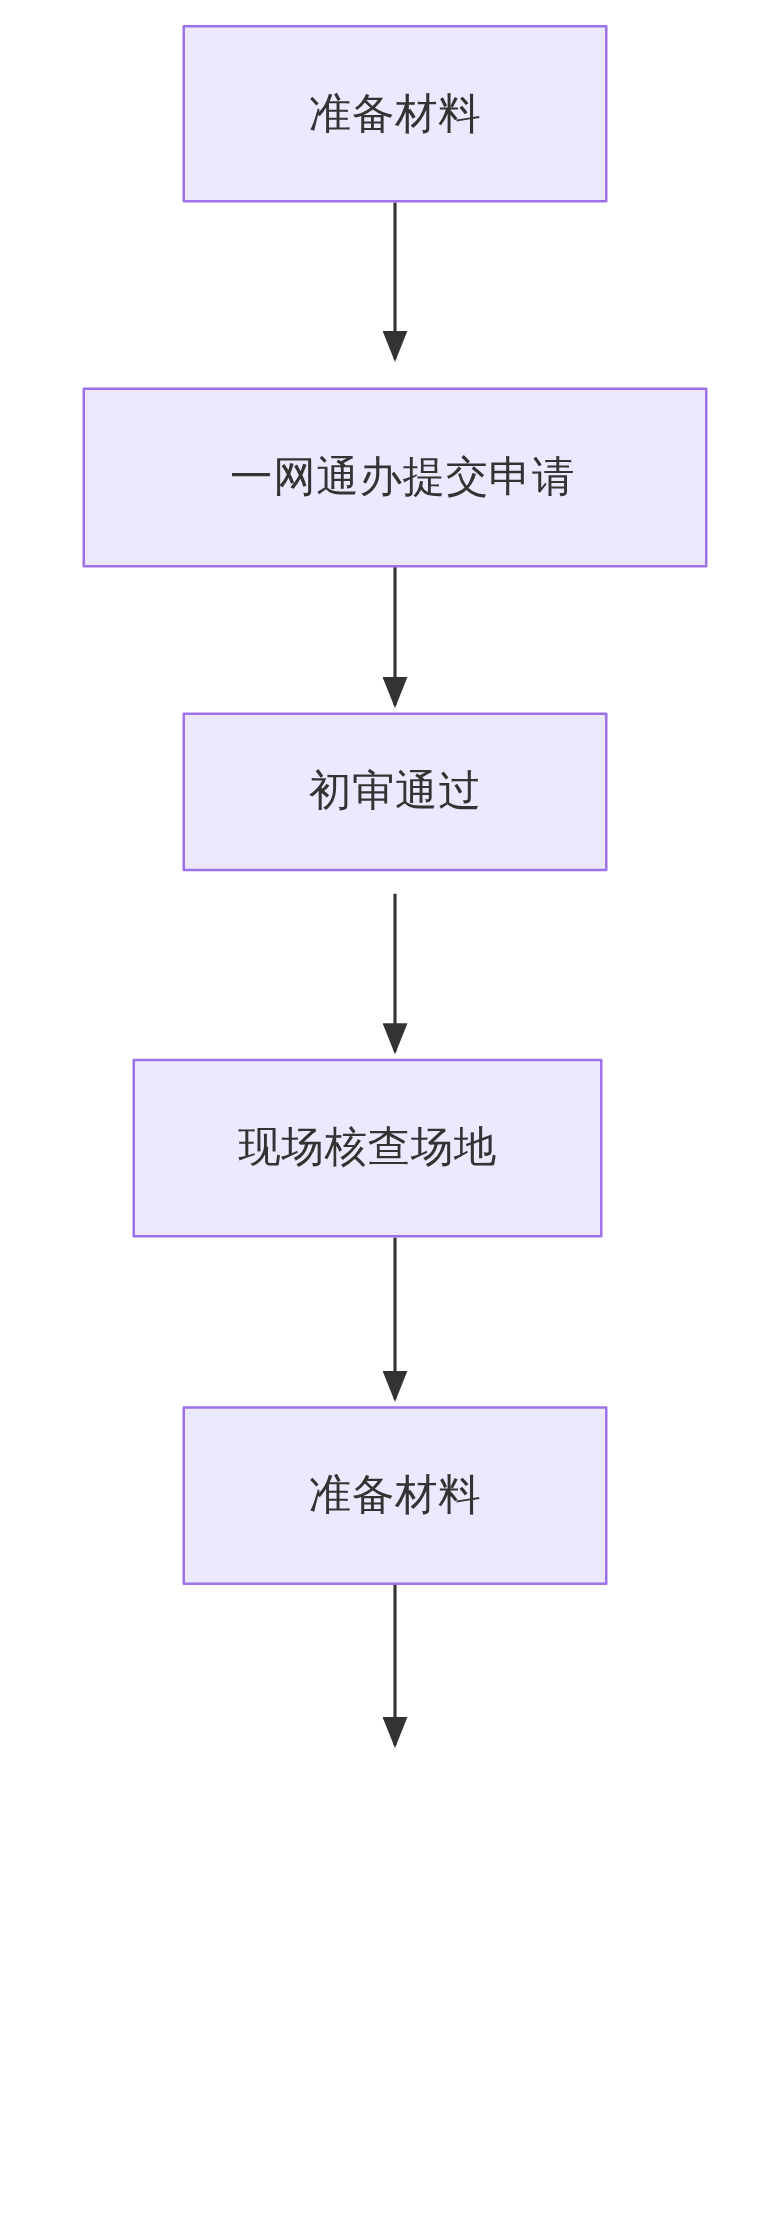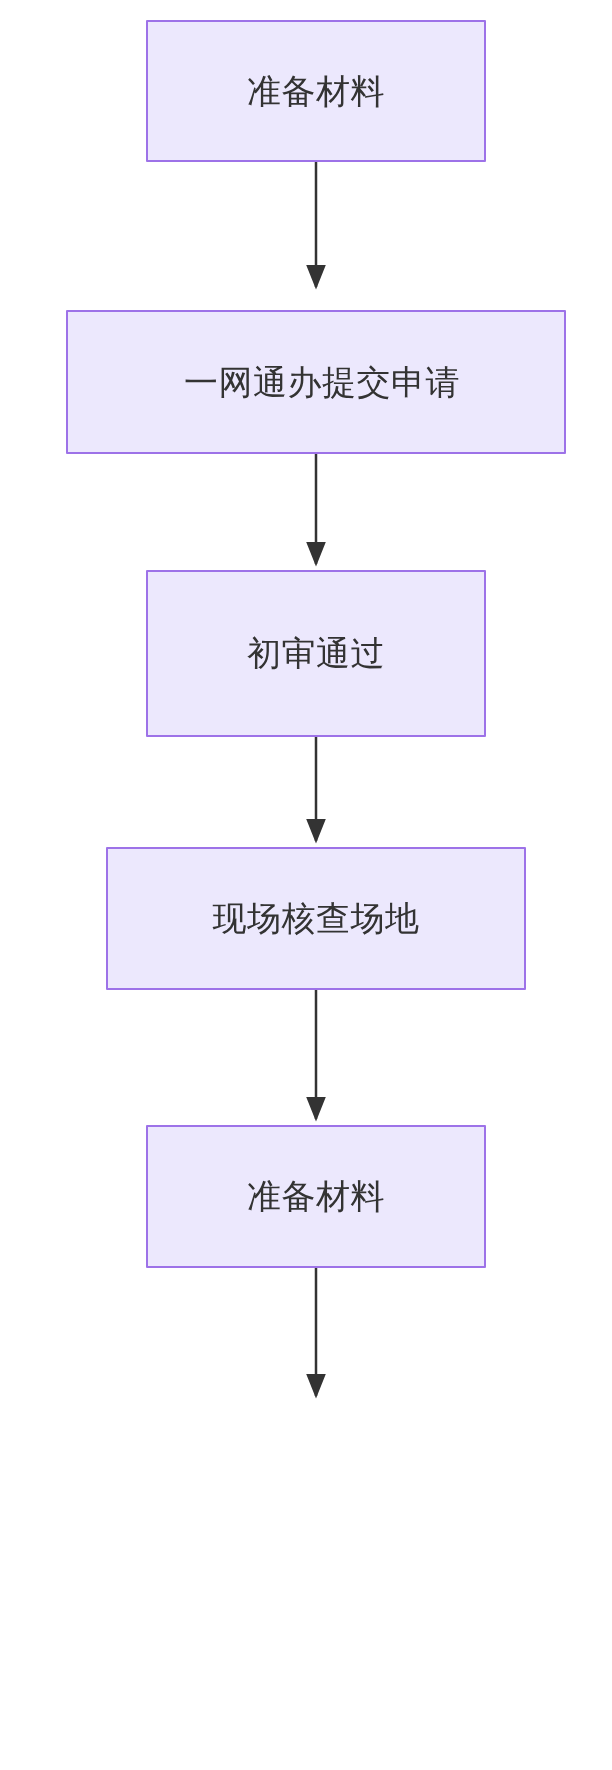--- a/index.html
+++ b/index.html
@@ -49,22 +49,22 @@
     font-size: 34px;
     line-height: 1.2;
     letter-spacing: 0.5px;
     white-space: nowrap;
     font-weight: 400;
   }
 
   
   #node-0 { left: 102px; top: 20px;   width: 340px; height: 142px; }
   #node-1 { left: 22px;  top: 310px;  width: 500px; height: 144px; padding-left: 12px; }
-  #node-2 { left: 102px; top: 570px;  width: 340px; height: 167px; }
-  #node-3 { left: 62px;  top: 847px;  width: 420px; height: 143px; }
+  #node-2 { left: 102px; top: 570px;  width: 340px; height: 127px; }
+  #node-3 { left: 62px;  top: 847px;  width: 376px; height: 143px; }
   #node-4 { left: 102px; top: 1125px; width: 340px; height: 143px; }
   #node-5 { left: 102px; top: 1402px; width: 340px; height: 143px; }
 </style>
 </head>
 <body>
 
 <div id="flowchart">
 
   <svg class="edge-layer" viewBox="0 0 612 1770" width="612" height="1770" xmlns="http://www.w3.org/2000/svg">
     <defs>

